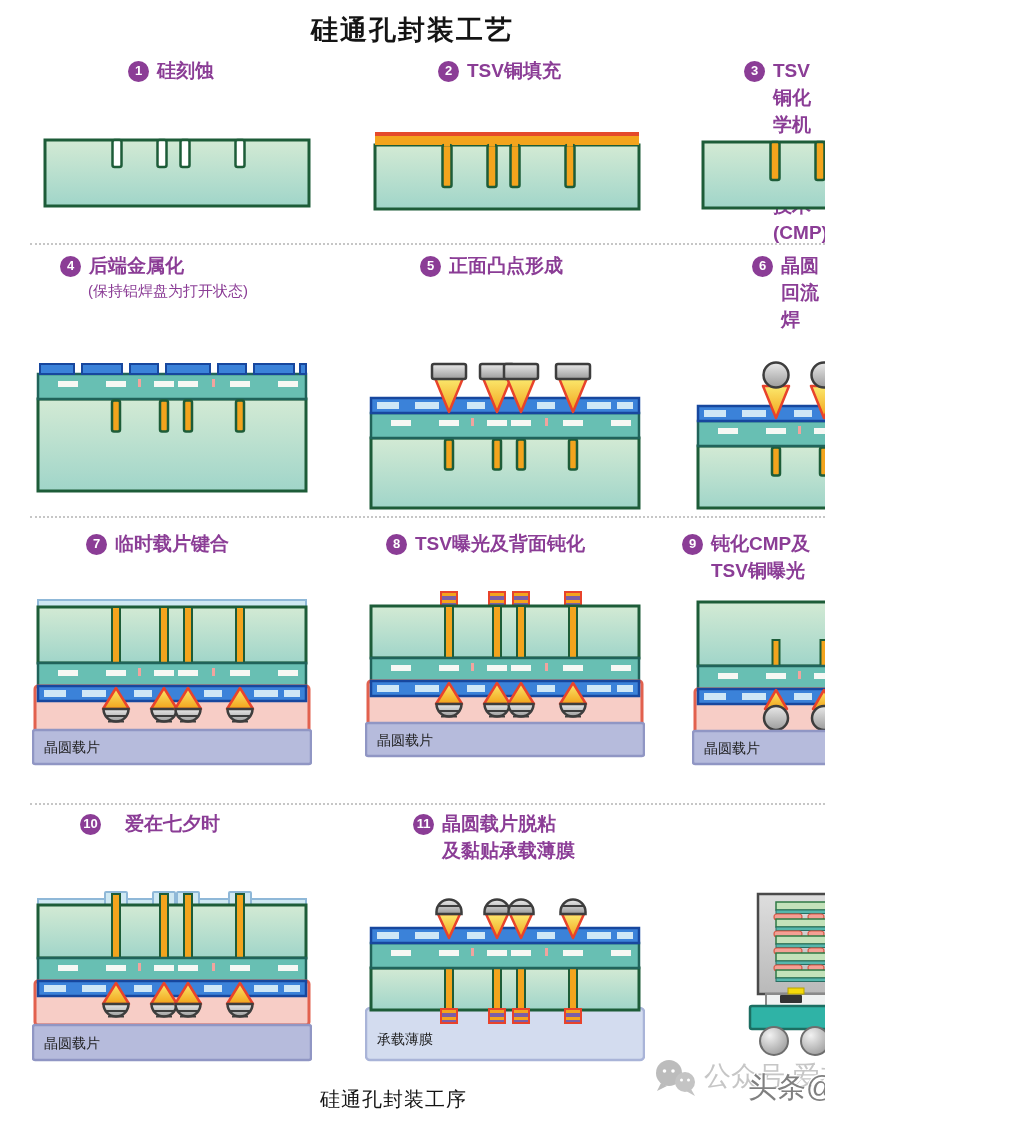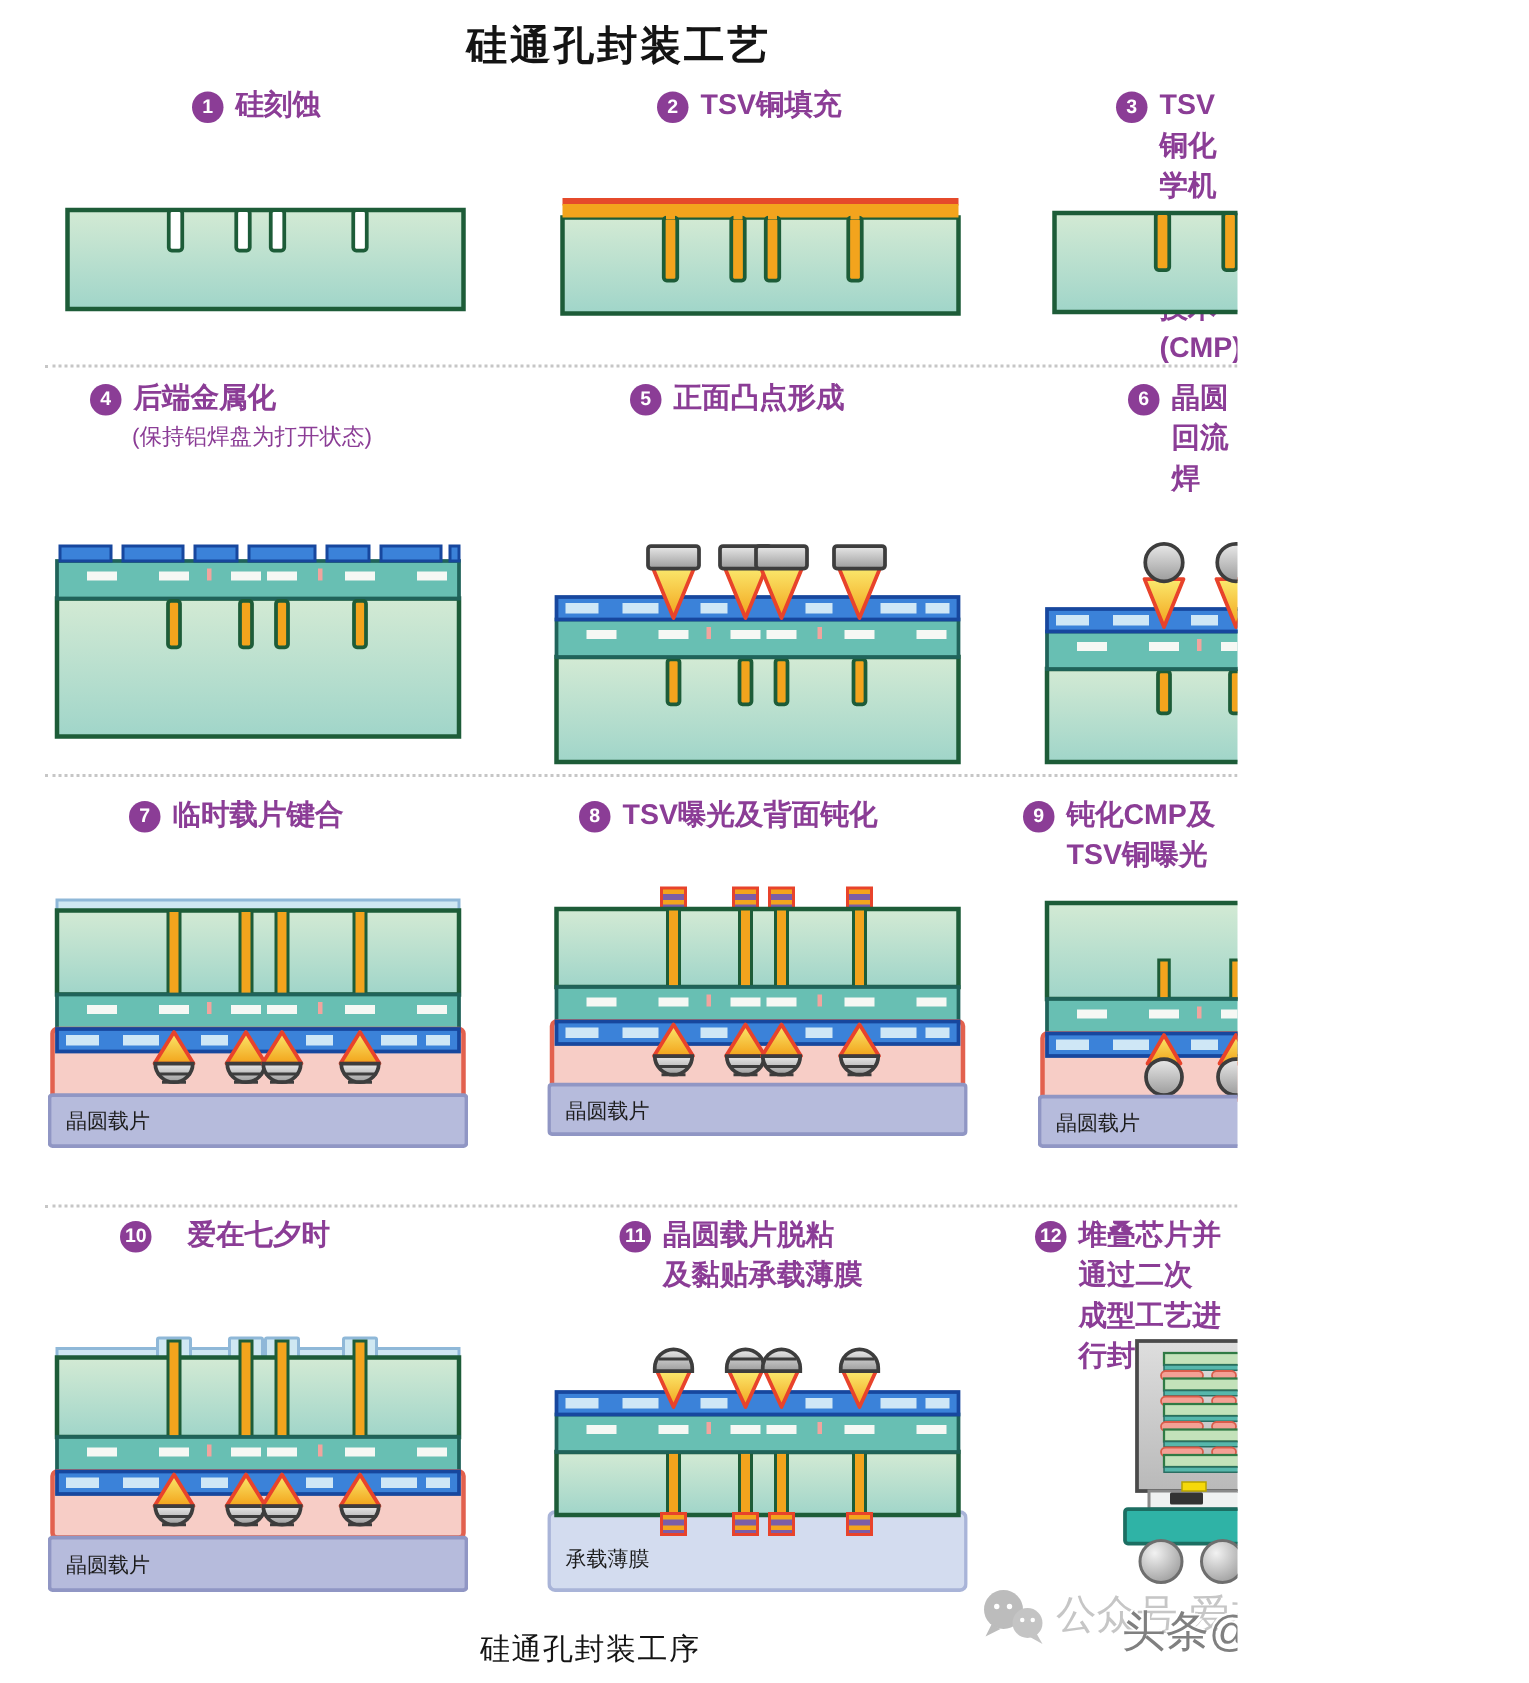--- a/index.html
+++ b/index.html
@@ -161,25 +161,20 @@
 
   <div class="step-label" style="left:80px;top:811px;gap:24px;">
     <span class="badge">10</span>
     <span class="step-text">爱在七夕时</span>
   </div>
   <div class="step-label" style="left:398px;top:811px;margin-left:15px;">
     <span class="badge">11</span>
     <span class="step-text">晶圆载片脱粘
 及黏贴承载薄膜</span>
   </div>
-  <div class="step-label" style="left:690px;top:811px;">
-    <span class="badge">12</span>
-    <span class="step-text">堆叠芯片并通过二次
-成型工艺进行封装组装</span>
-  </div>
 
   <div class="sep" style="top:243px;"></div>
   <div class="sep" style="top:516px;"></div>
   <div class="sep" style="top:803px;"></div>
 
   <div class="art" style="left:42px;top:132px;">
     <svg width="270" height="80" viewBox="0 0 270 80">
       <rect x="3" y="8" width="264" height="66" fill="url(#gSub)" stroke="#1d5c38" stroke-width="3"></rect>
       <rect x="70.5" y="8" width="9" height="27" rx="2" fill="#ffffff" stroke="#1d5c38" stroke-width="2.5"></rect>
       <rect x="115.5" y="8" width="9" height="27" rx="2" fill="#ffffff" stroke="#1d5c38" stroke-width="2.5"></rect>

